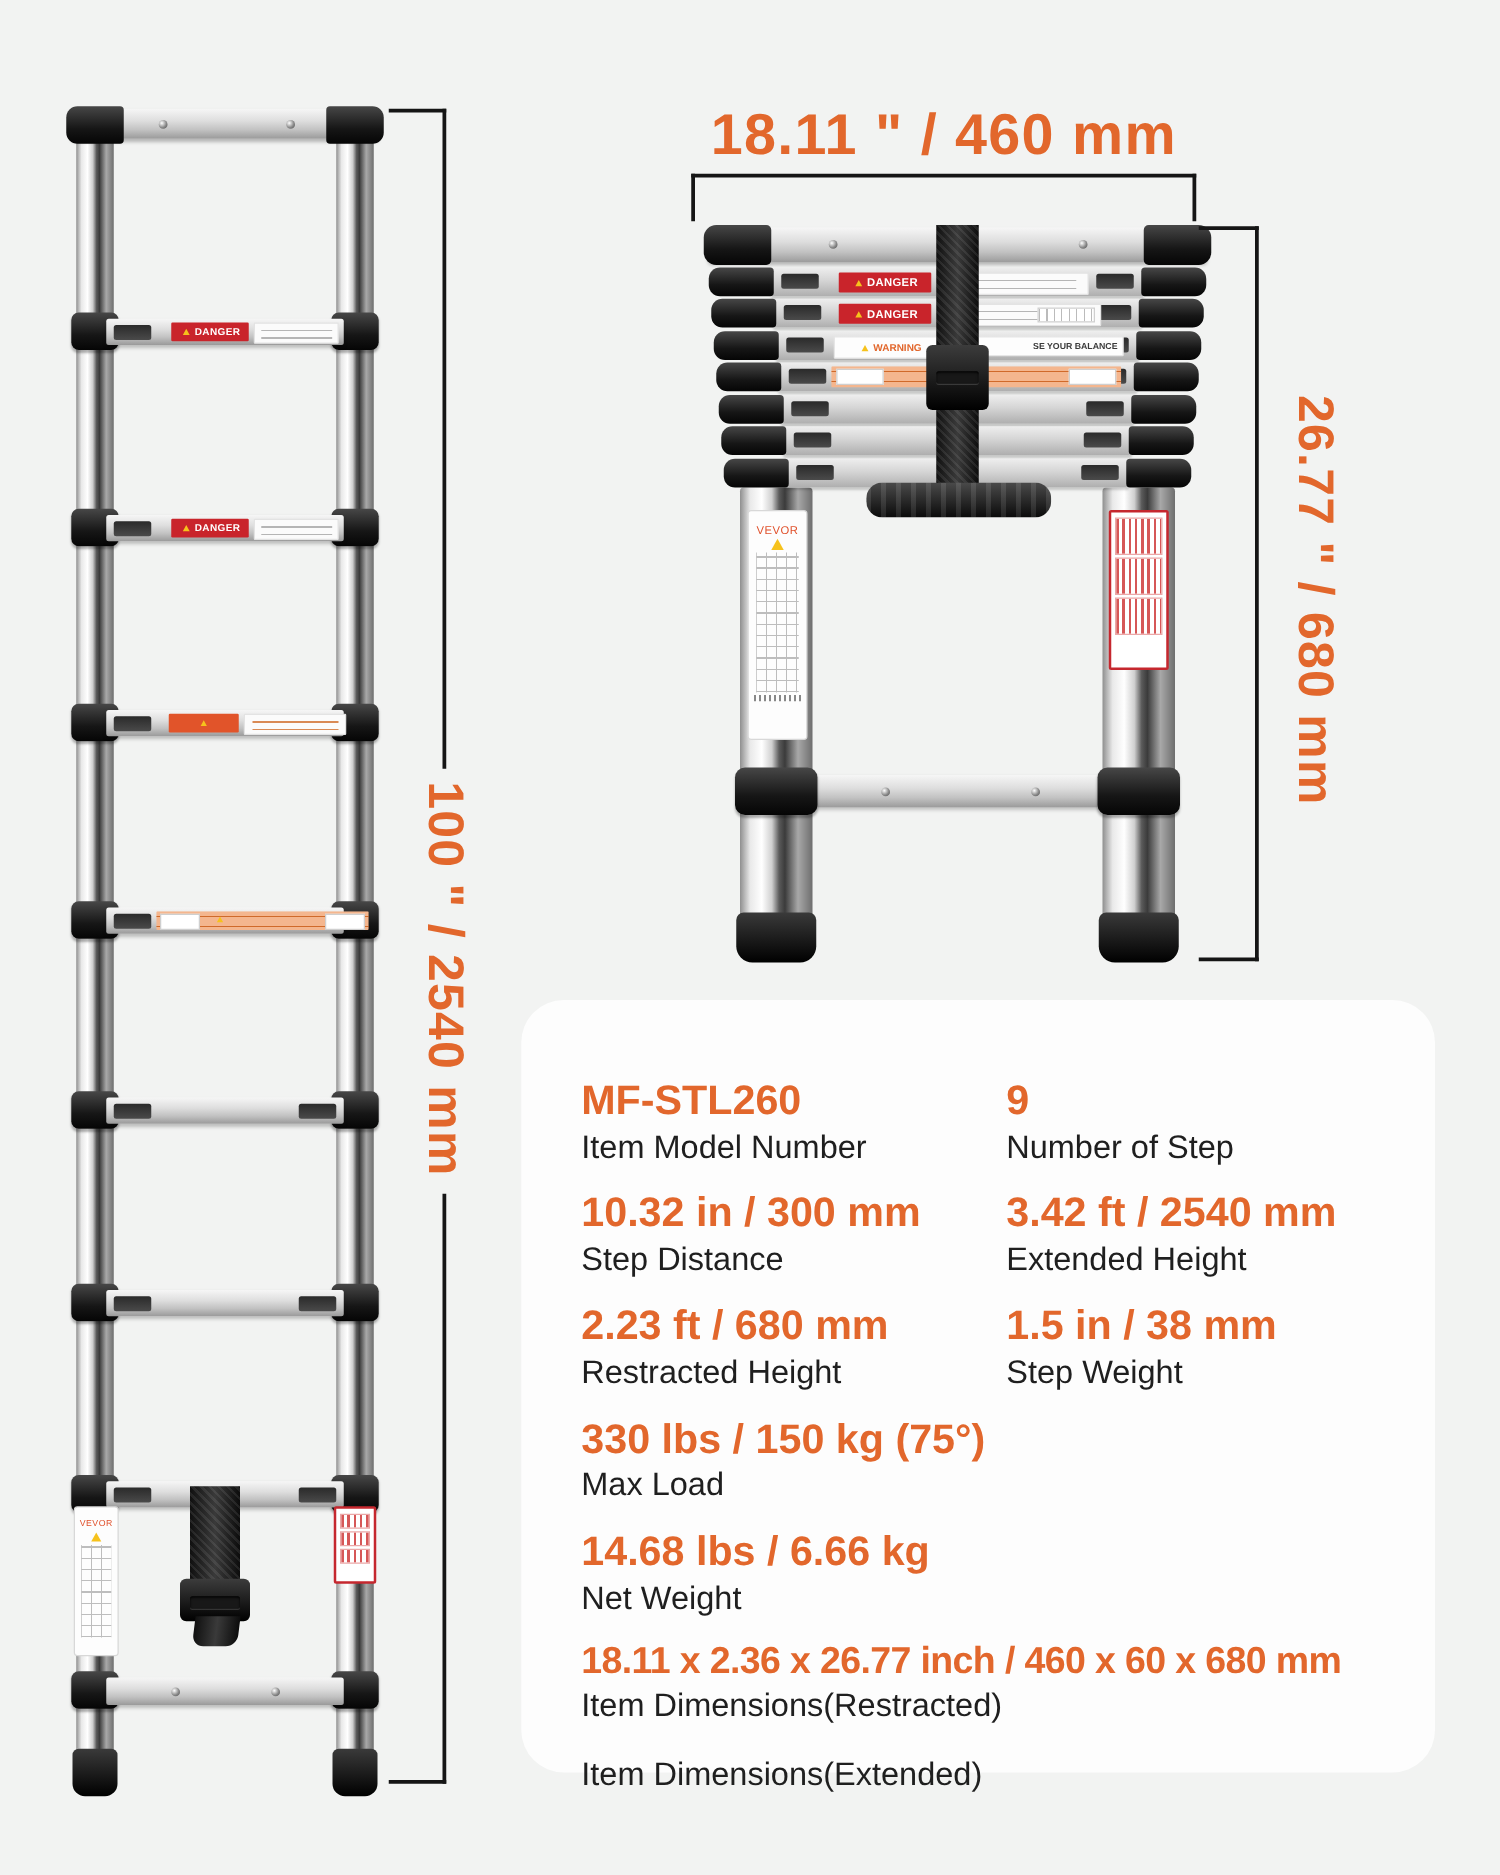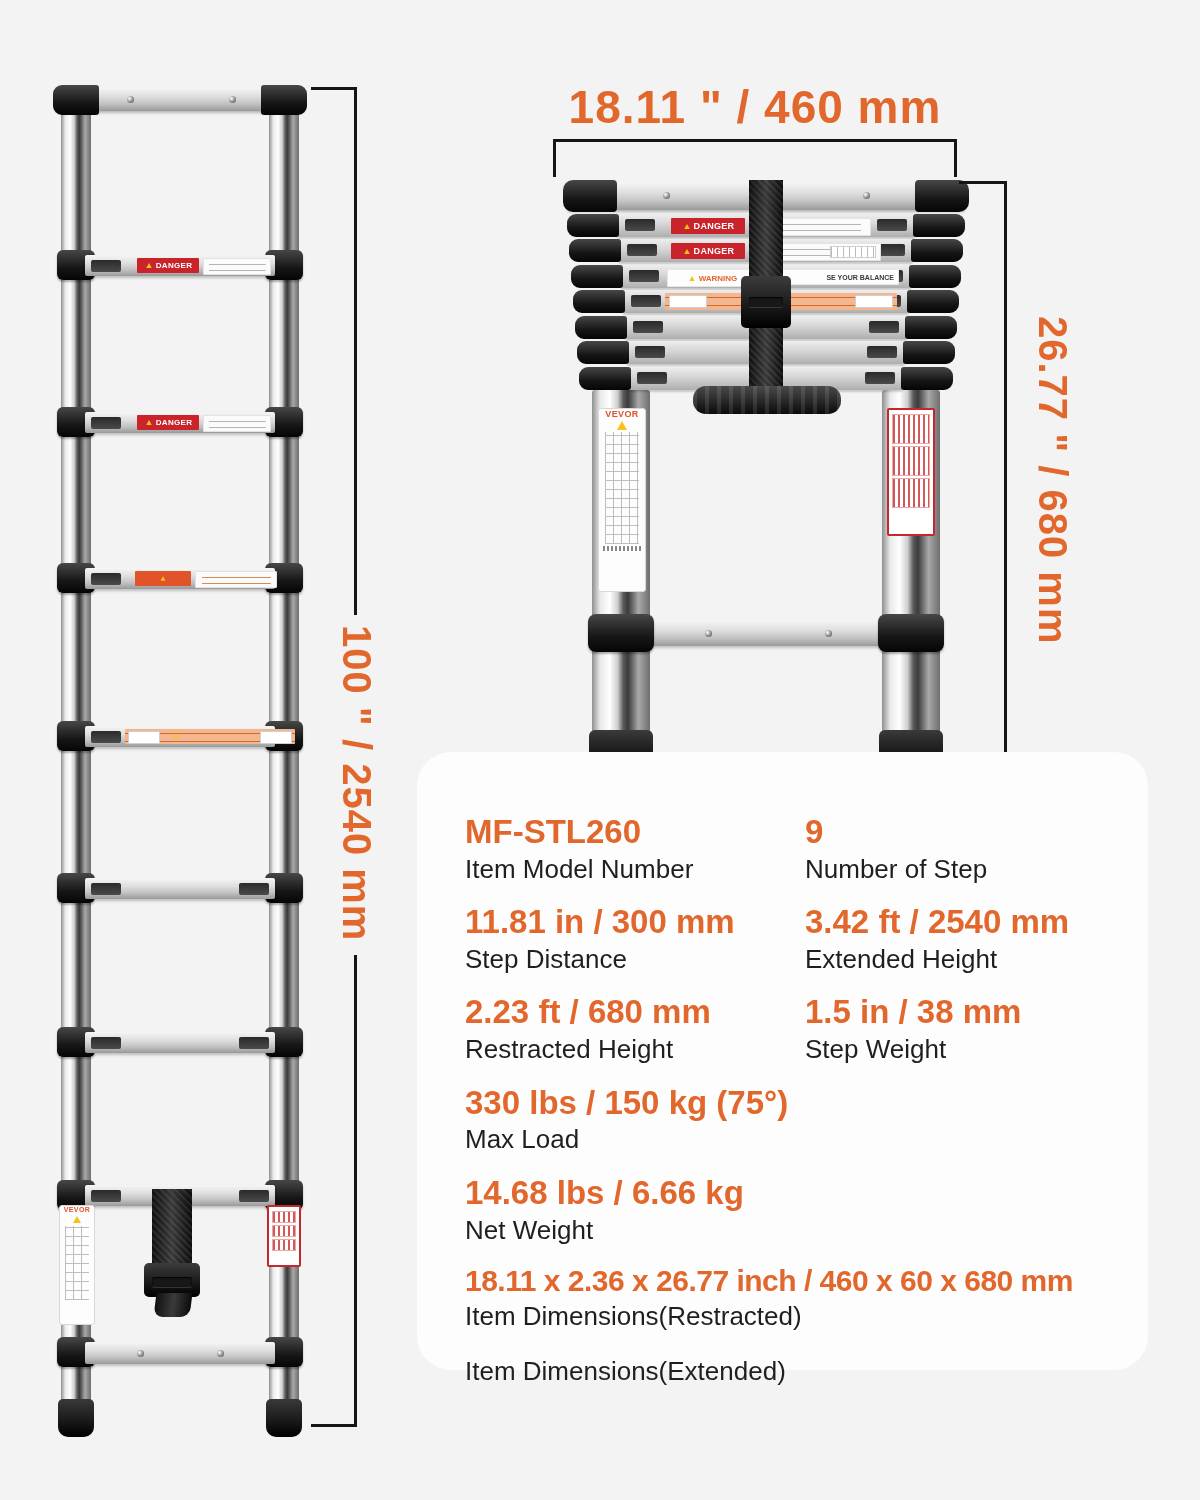--- a/index.html
+++ b/index.html
@@ -39,21 +39,21 @@
   .stk-blur{background-color:#fbfbfb;border-radius:1px;border:1px solid #e3e3e3;
     background-image:repeating-linear-gradient(180deg,transparent 0 3px,#b5b5b5 3px 4px,transparent 4px 6px);
     background-size:86% 70%;background-position:center;background-repeat:no-repeat;}
   .stk-strip{background:#f4b68e;border-radius:1px;
     background-image:repeating-linear-gradient(180deg,transparent 0 4px,#d06a2a 4px 5px,transparent 5px 8px);}
   .tri{width:0;height:0;border-left:5px solid transparent;border-right:5px solid transparent;border-bottom:9px solid #f6c21c;position:relative;}
   .minibox{position:absolute;background:#fff;border:1px solid #cfcfcf;width:30px;height:11px;top:2px;}
 
   
   .vevor-label{position:absolute;background:#fdfdfd;border:1px solid #d8d8d8;border-radius:3px;text-align:center;overflow:hidden;}
-  .vevor-word{font-weight:bold;color:#e0512c;letter-spacing:.4px;margin-top:0;}
+  .vevor-word{font-weight:normal;color:#e0512c;letter-spacing:.4px;margin-top:10px;}
   .vevor-tri{margin:2px auto 1px auto;}
   .picto-grid{margin:2px auto;background-image:
       repeating-linear-gradient(0deg,#9c9c9c 0 1px,transparent 1px 9px),
       repeating-linear-gradient(90deg,#9c9c9c 0 1px,transparent 1px 8px);
     opacity:.65;}
   .red-label{position:absolute;background:#fff;border:2px solid #c5272e;border-radius:2px;padding:2px;box-sizing:border-box;}
   .red-row{height:10px;margin:2px 1px;border:1px solid #e89a9a;background-image:repeating-linear-gradient(90deg,#cf3a3a 0 2px,transparent 2px 5px);opacity:.85;}
 
   
   .strapband{position:absolute;background:linear-gradient(90deg,#101010,#3a3a3a 50%,#0c0c0c);
@@ -64,21 +64,21 @@
   .handle{position:absolute;background:linear-gradient(180deg,#4a4a4a,#0a0a0a);border-radius:13px;
     background-image:repeating-linear-gradient(90deg,rgba(255,255,255,.10) 0 4px,transparent 4px 12px),linear-gradient(180deg,#4a4a4a,#0a0a0a);}
 
   
   .crow{position:absolute;height:23px;}
   .crow .bar{position:absolute;left:50px;right:50px;top:0;height:23px;background:var(--silver2);border-radius:2px;box-shadow:0 2px 2px rgba(0,0,0,.18);}
   .crow .capL{position:absolute;left:0;top:0;width:52px;height:23px;background:var(--darkcap);border-radius:9px 3px 3px 9px;}
   .crow .capR{position:absolute;right:0;top:0;width:52px;height:23px;background:var(--darkcap);border-radius:3px 9px 9px 3px;}
 
   
-  .panel{position:absolute;left:417px;top:752px;width:731px;height:618px;background:#fdfdfd;border-radius:34px;box-sizing:border-box;padding:62px 28px 0 48px;}
+  .panel{position:absolute;left:417px;top:800px;width:731px;height:618px;background:#fdfdfd;border-radius:34px;box-sizing:border-box;padding:62px 28px 0 48px;}
   .spec-grid{display:grid;grid-template-columns:340px 1fr;row-gap:21px;column-gap:0;}
   .spec .v{font-size:33px;font-weight:bold;color:var(--accent);line-height:1.08;}
   .spec .v.long{font-size:30px;letter-spacing:-0.5px;}
   .spec .l{font-size:26px;color:var(--ink);margin-top:5px;line-height:1.1;}
   .c1{grid-column:1;}
   .c2{grid-column:2;}
   .span2{grid-column:1 / 3;}
 </style>
 </head>
 <body>
@@ -329,21 +329,21 @@
     <div class="spec-grid">
       <div class="spec c1">
         <div class="v">MF-STL260</div>
         <div class="l">Item Model Number</div>
       </div>
       <div class="spec c2">
         <div class="v">9</div>
         <div class="l">Number of Step</div>
       </div>
       <div class="spec c1">
-        <div class="v">11.81 in / 300 mm</div>
+        <div class="v">10.32 in / 300 mm</div>
         <div class="l">Step Distance</div>
       </div>
       <div class="spec c2">
         <div class="v">3.42 ft / 2540 mm</div>
         <div class="l">Extended Height</div>
       </div>
       <div class="spec c1">
         <div class="v">2.23 ft / 680 mm</div>
         <div class="l">Restracted Height</div>
       </div>

